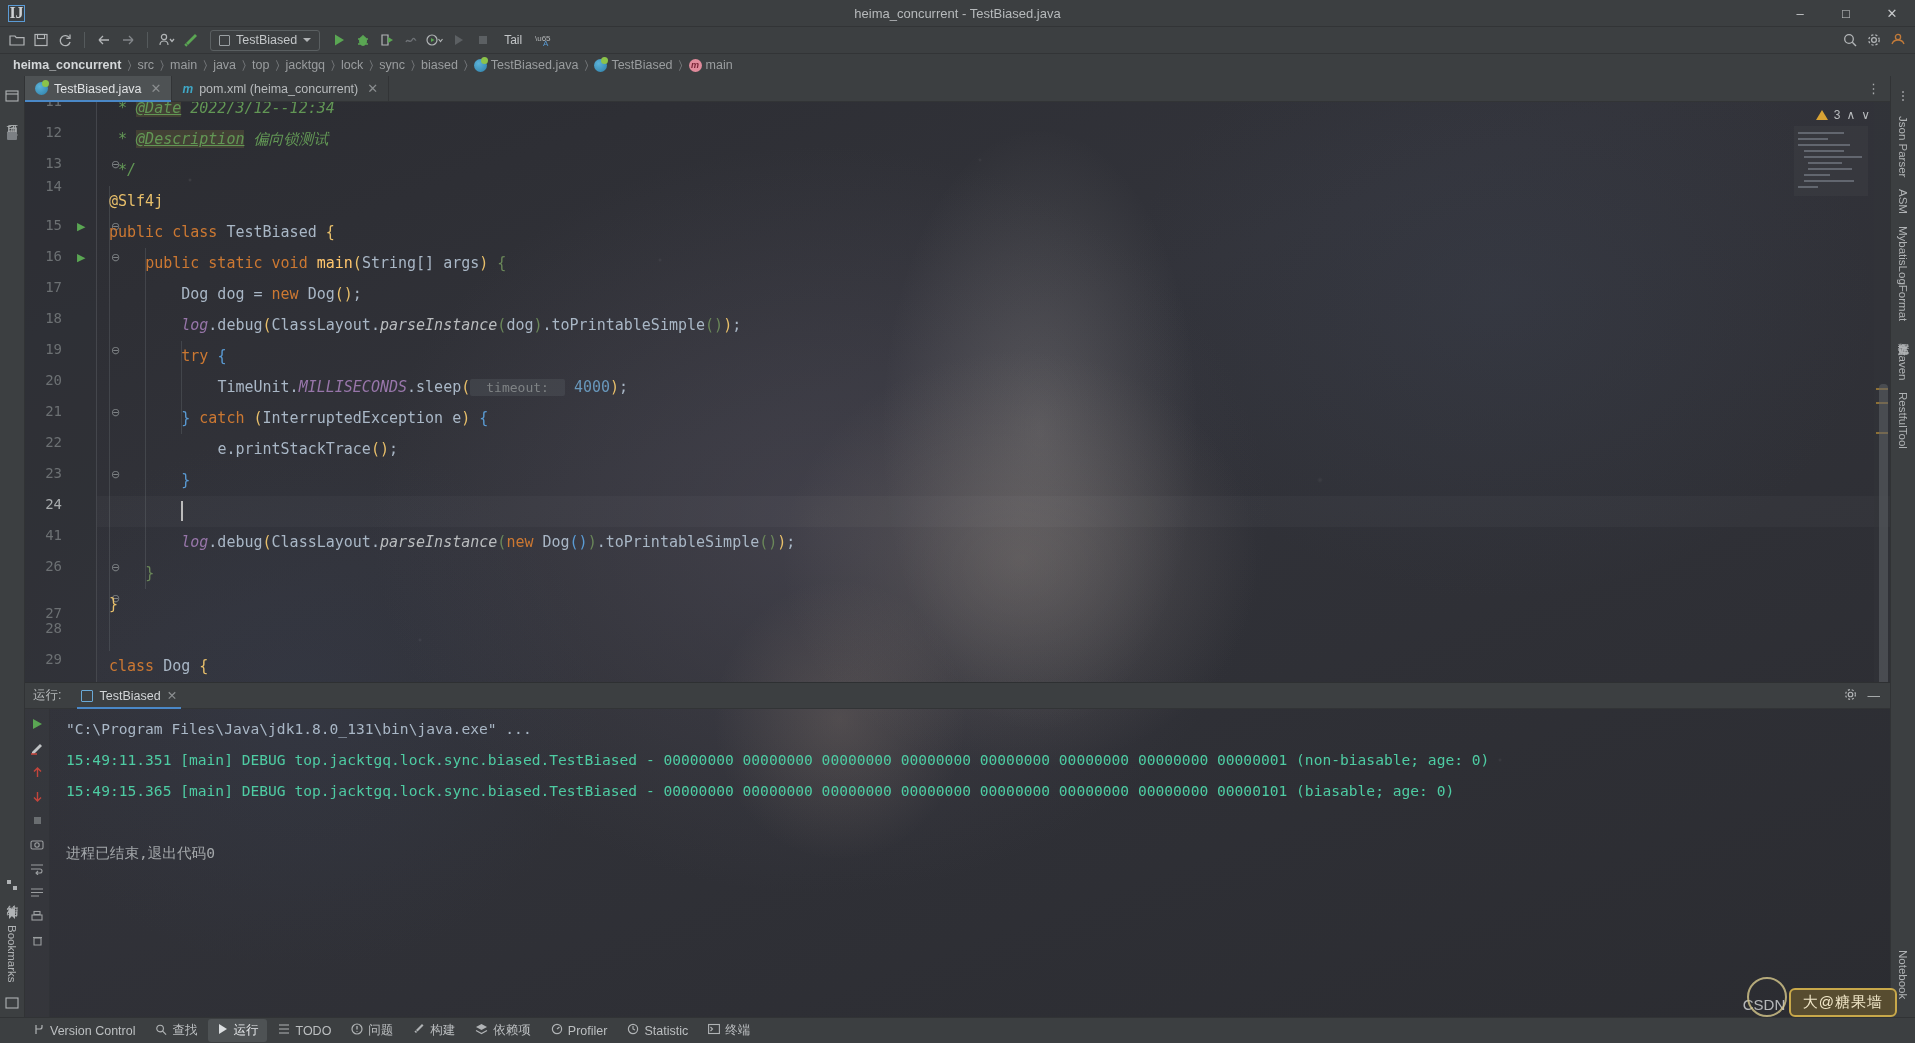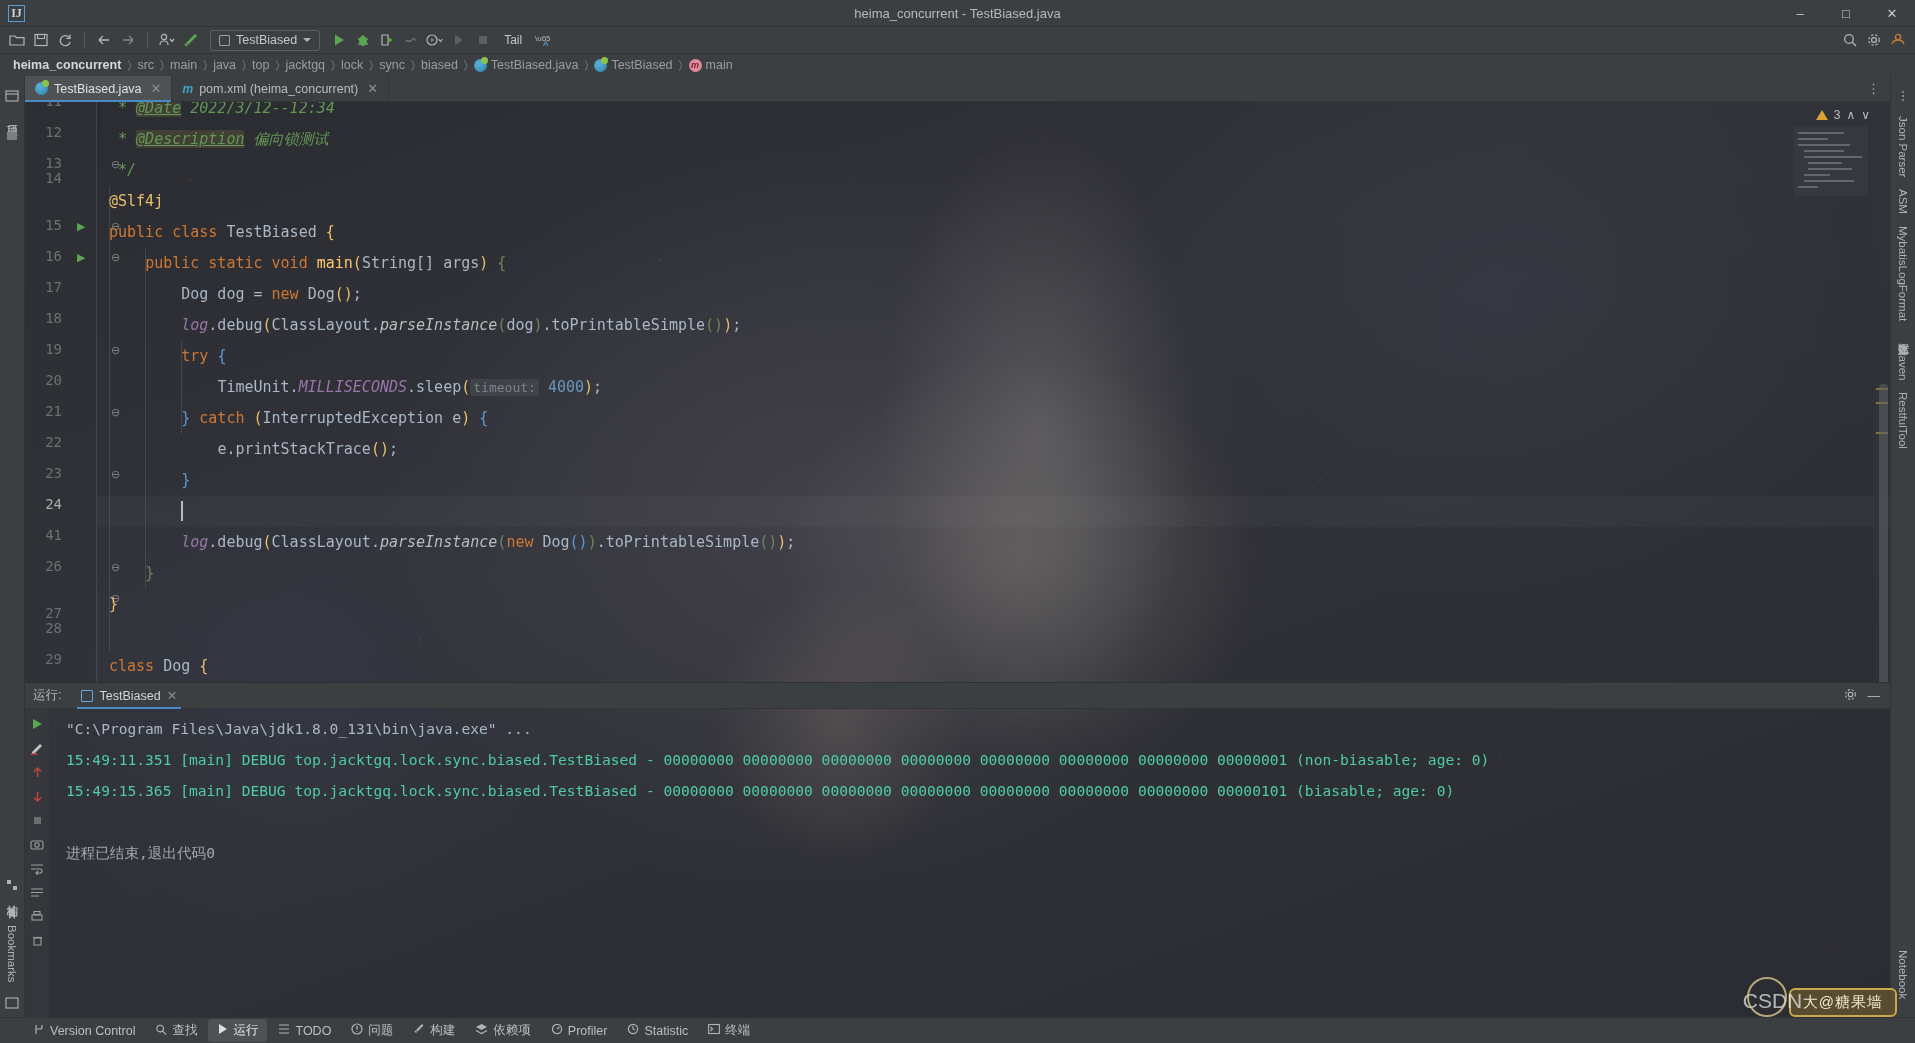--- a/index.html
+++ b/index.html
@@ -52,21 +52,21 @@
     background: #3c3f41;
     display: flex; align-items: center;
     padding-left: 8px;
     border-bottom: 1px solid #323436;
   }
   .ij-logo {
     width: 17px; height: 17px; flex: 0 0 17px;
     border: 1.5px solid #5b9bd5;
     margin-right: 0;
     display: flex; align-items: center; justify-content: center;
-    font-size: 12px; color: #cfd2d4; font-weight: bold;
+    font-size: 16px; color: #cfd2d4; font-weight: bold;
     font-family: "Liberation Serif", serif;
   }
   .menubar { display: flex; align-items: center; gap: 0px; }
   .menu-item {
     padding: 3px 11px; font-size: 13.5px; color: #c6c8ca; cursor: default;
     white-space: nowrap;
   }
   .win-title {
     position: absolute; left: 0; right: 0; text-align: center;
     font-size: 13px; color: #b7babc; pointer-events: none;
@@ -194,21 +194,21 @@
   .cm { color: #629755; font-style: italic; }
   .cmtag { color: #629755; font-style: italic; text-decoration: underline; }
   .fld { color: #9876aa; font-style: italic; }
   .stat { color: #b9bcbe; font-style: italic; }
   .id { color: #a9b7c6; }
   .num { color: #6897bb; }
   .mtd { color: #ffc66d; }
   .br-y { color: #e8bf6a; }
   .br-b { color: #5a9bd4; }
   .br-g { color: #6a8759; }
-  .hint { color: #7f8385; background: rgba(90,95,100,0.35); padding: 1px 3px; border-radius: 2px; font-size: 13px; font-style: normal;}
+  .hint { color: #7f8385; background: rgba(90,95,100,0.35); padding: 1px 16px; border-radius: 2px; font-size: 13px; font-style: normal;}
   .hl { background: rgba(120,110,60,0.30); }
   .caret-line { position: absolute; left: 0; right: 0; height: 31px; background: rgba(255,255,255,0.028); }
   .text-caret { position:absolute; width:2px; height: 20px; background:#bbb; }
   .indent-guide { position: absolute; width: 1px; background: rgba(120,125,130,0.28); }
 
   
   .err-strip {
     position: absolute; right: 0; top: 0; bottom: 0; width: 16px;
     background: rgba(52,54,58,0.45);
   }
@@ -291,21 +291,21 @@
 
   .watermark {
     position: absolute; right: 18px; bottom: 26px; z-index: 8;
     display: flex; align-items: center; gap: 2px;
     pointer-events: none;
   }
   .wm-badge {
     background: rgba(95,82,48,0.85); border: 2px solid #c8a84a; border-radius: 6px;
     padding: 3px 12px; color: #f0e6c8; font-size: 15px; letter-spacing: 1px;
   }
-  .wm-csdn { position:absolute; left: -46px; bottom: 4px; color: rgba(225,228,230,0.75); font-size: 21px; }
+  .wm-csdn { position:absolute; left: -46px; bottom: 4px; color: rgba(225,228,230,0.75); font-size: 15px; }
   .wm-ring { position:absolute; left: -42px; bottom: 0px; width: 40px; height: 40px; border: 2px solid rgba(215,200,140,0.8); border-radius: 50%; }
 </style>
 </head>
 <body>
 
 <div id="app">
   <div class="wallpaper"></div>
 
   <div class="titlebar">
     <div class="ij-logo">IJ</div>
@@ -522,21 +522,21 @@
         </div>
         <div class="tabs-more">⋮</div>
       </div>
 
       <div class="editor-body">
         <div class="gutter" id="gutter">
             <div class="ln" style="top: -9px;">11</div>
             <div class="ln" style="top: 22px;">12</div>
             <div class="ln" style="top: 53px;">13</div>
             <div class="fold" style="top: 56px;">⊖</div>
-            <div class="ln" style="top: 68px;">14</div>
+            <div class="ln" style="top: 76px;">14</div>
             <div class="ln" style="top: 115px;">15</div>
             <div class="runmark" style="top: 118px;">▶</div>
             <div class="fold" style="top: 118px;">⊖</div>
             <div class="ln" style="top: 146px;">16</div>
             <div class="runmark" style="top: 149px;">▶</div>
             <div class="fold" style="top: 149px;">⊖</div>
             <div class="ln" style="top: 177px;">17</div>
             <div class="ln" style="top: 208px;">18</div>
             <div class="ln" style="top: 239px;">19</div>
             <div class="fold" style="top: 242px;">⊖</div>

